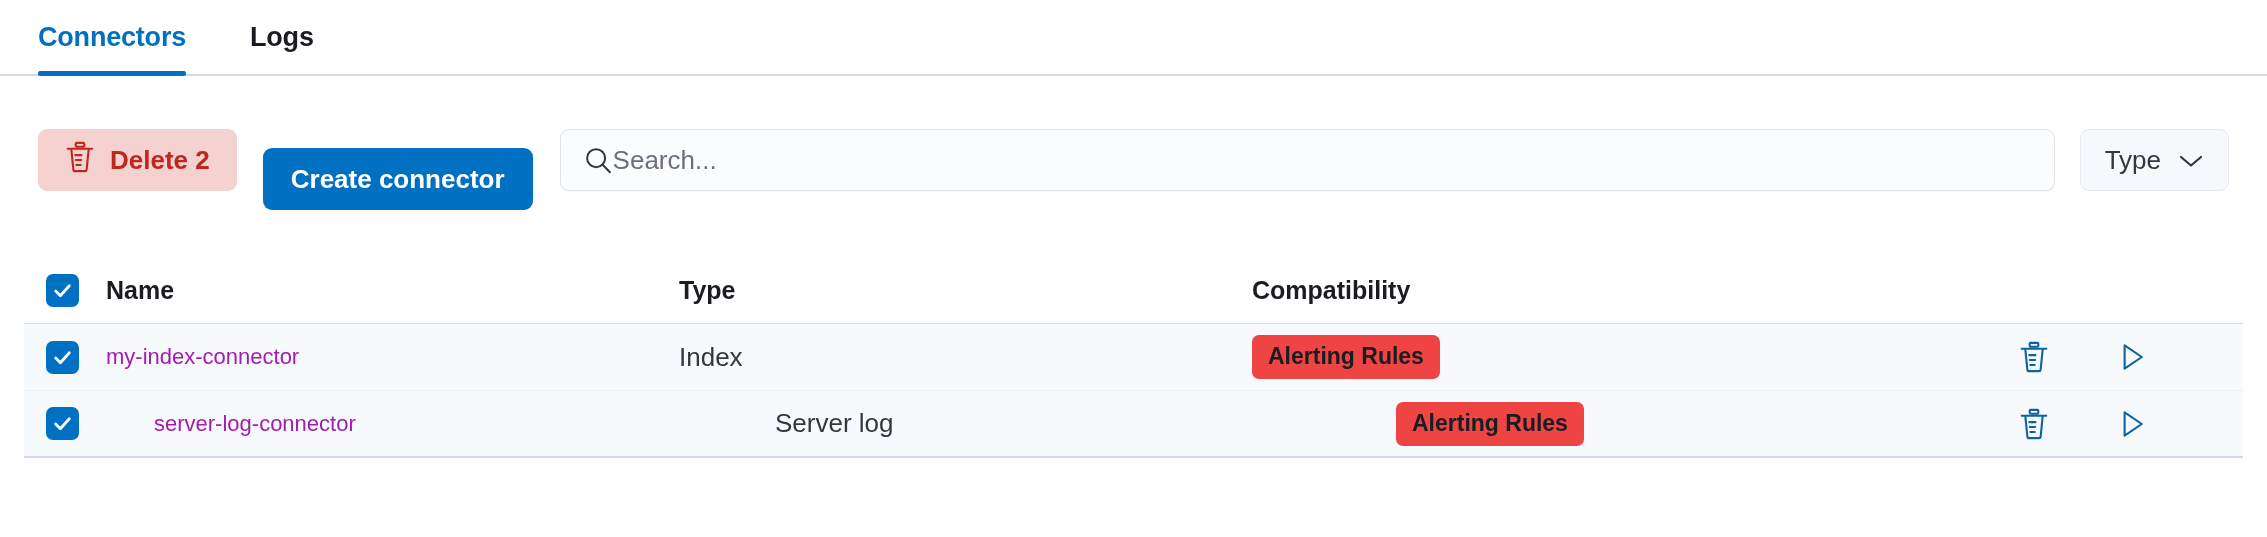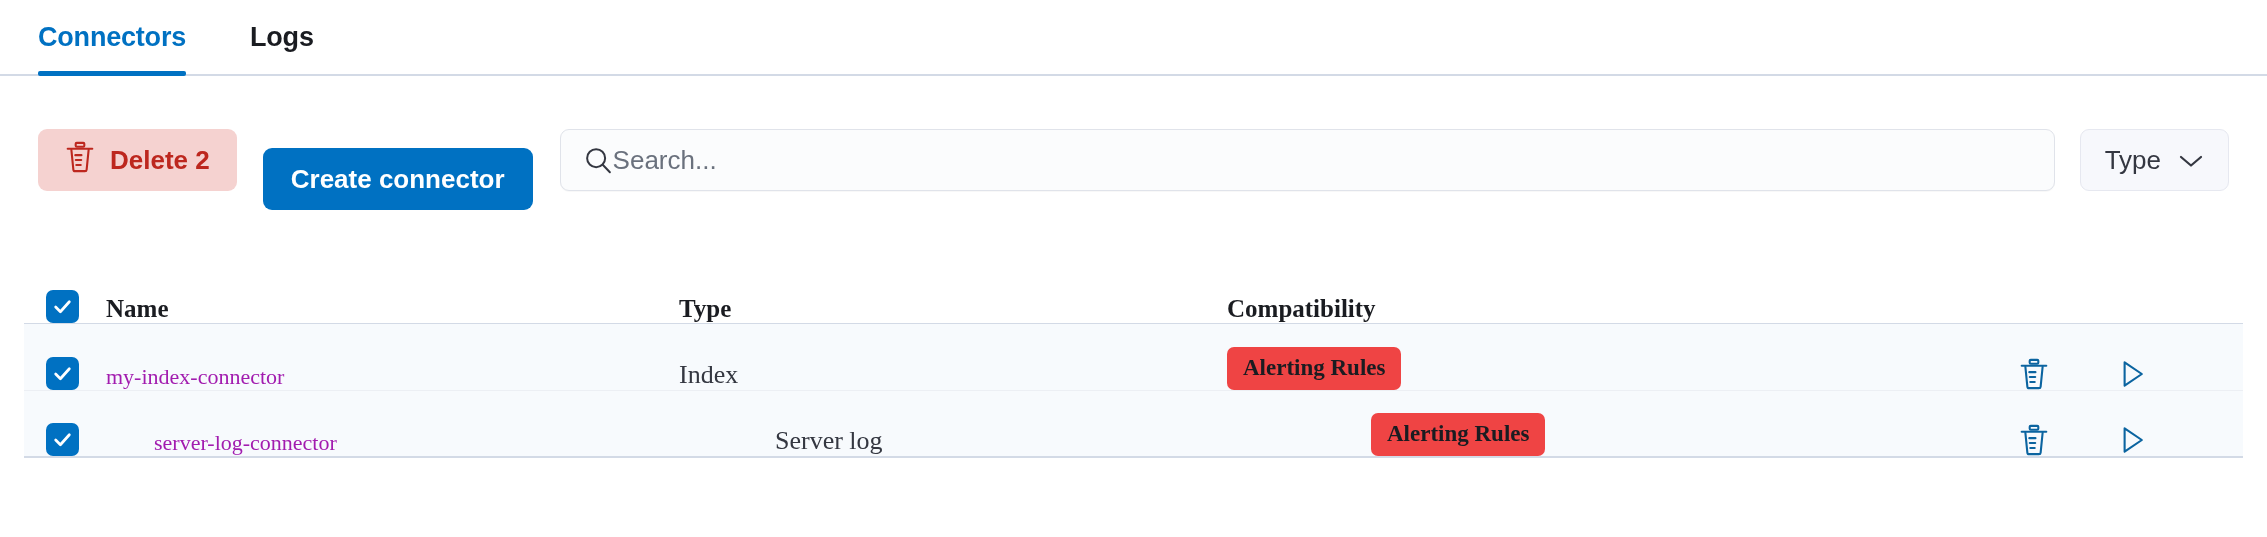--- a/index.html
+++ b/index.html
@@ -150,25 +150,24 @@
 
   
   .table {
     position: absolute;
     left: 24px;
     top: 258px;
     width: 2219px;
   }
   .row {
     display: flex;
-    align-items: flex-end;
+    align-items: center;
     height: 67px;
     padding-left: 22px;
     padding-right: 22px;
-    font-family: Liberation Serif, serif;
   }
   .row.header {
     border-bottom: 1px solid #d3dae6;
     height: 66px;
   }
   .row.data {
     background: #f7fafd;
     border-bottom: 1px solid #eceff4;
   }
   .row.data.last { border-bottom: 2px solid #d3dae6; gap: 48px; }
@@ -180,21 +179,21 @@
     border-radius: 7px;
     background: #0071c2;
     display: flex;
     align-items: center;
     justify-content: center;
     cursor: pointer;
   }
 
   .c-name { flex: 0 0 600px; padding-left: 27px; }
   .c-type { flex: 0 0 548px; }
-  .c-compat { flex: 1 1 auto; }
+  .c-compat { flex: 1 1 auto; margin-left: 25px; }
   .c-actions {
     flex: 0 0 250px;
     display: flex;
     align-items: center;
     justify-content: flex-start;
     gap: 68px;
     padding-left: 48px;
   }
 
   .th {

